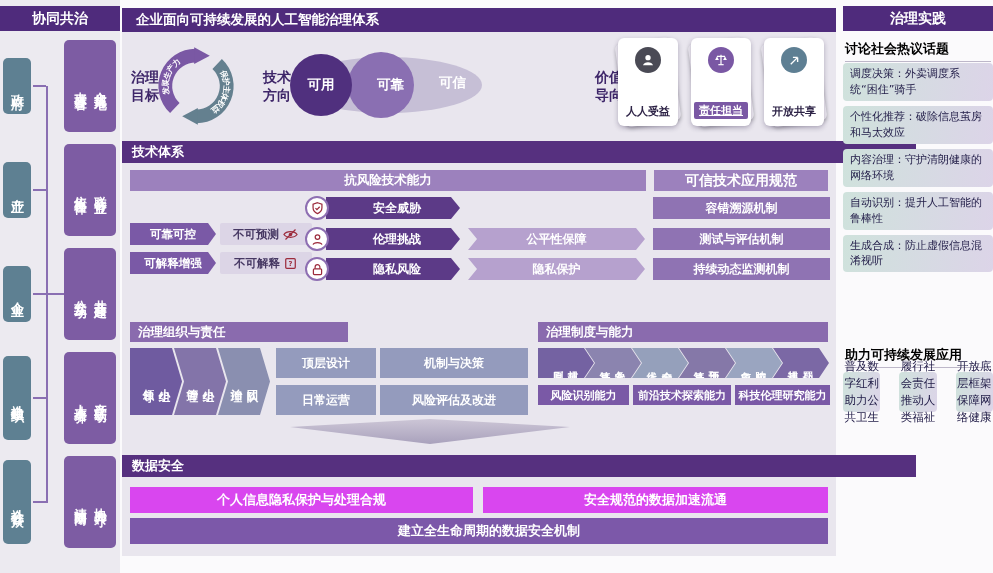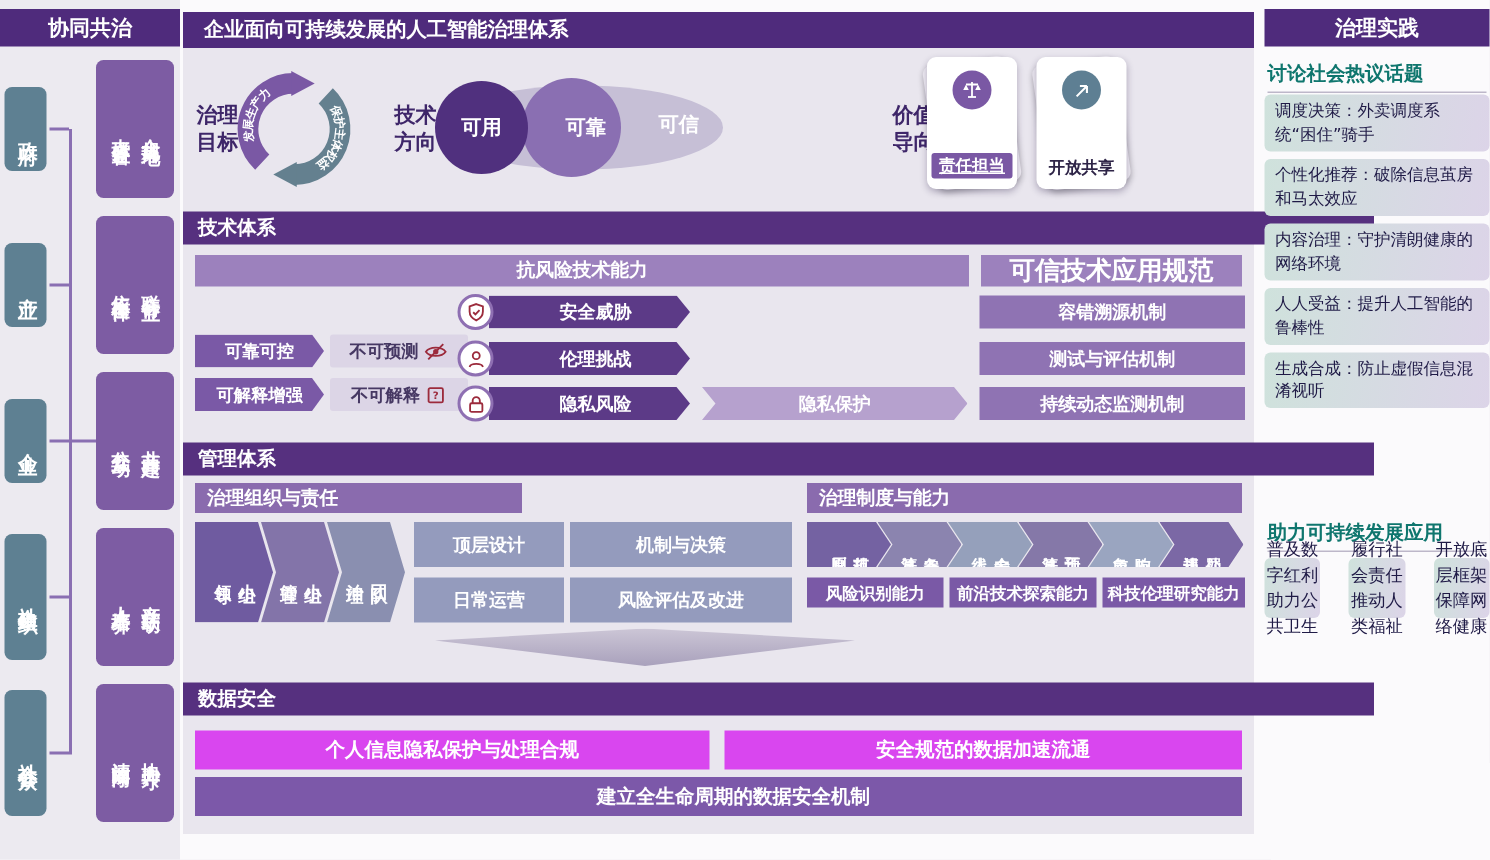--- a/index.html
+++ b/index.html
@@ -53,21 +53,21 @@
   .ci-1 { background:#4A4A55; } .ci-2 { background:#7A58A4; } .ci-3 { background:#5E7F93; }
   .clabel { font-size:11px; font-weight:bold; color:#2E2447; white-space:nowrap; }
   .clabel.hl { background:#7A58A4; color:#fff; padding:1px 5px; border-radius:2px;text-decoration:underline; }
 
   .sec-hdr { position:absolute; left:0; width:794px; height:22px; background:#56307F; color:#fff;
     font-weight:bold; font-size:13px; display:flex; align-items:center; padding-left:10px; }
   #tech-hdr { top:133px; } #mgmt-hdr { top:287px; } #data-hdr { top:447px; }
 
   .wbar { color:#fff; font-weight:bold; display:flex; align-items:center; justify-content:center; }
   #risk-cap  { position:absolute; left:8px;  top:162px; width:516px; height:21px; background:#9C81BD; font-size:12.5px; }
-  #trust-spec{ position:absolute; left:532px; top:162px; width:174px; height:21px; background:#9C81BD; font-size:17px; }
+  #trust-spec{ position:absolute; left:532px; top:162px; width:174px; height:21px; background:#9C81BD; font-size:14px; }
 
   .tech-body { position:absolute; left:8px; top:189px; width:698px; height:84px; }
   .ctrl-from { position:absolute; left:0; width:86px; height:22px; background:#7A59A6; color:#fff;
     font-weight:bold; font-size:11.5px; display:flex; align-items:center; justify-content:center;
     clip-path:polygon(0 0,calc(100% - 8px) 0,100% 50%,calc(100% - 8px) 100%,0 100%); }
   .ctrl-to { position:absolute; left:90px; width:92px; height:22px; background:#DCD5E6; color:#463863;
     font-weight:bold; font-size:11.5px; display:flex; align-items:center; justify-content:center; gap:3px; border-radius:2px; }
   .risk-icon { position:absolute; left:175px; width:24px; height:24px; background:#fff;
     border:2px solid #8E6FB2; border-radius:50%; display:flex; align-items:center; justify-content:center; z-index:2; }
   .risk-arrow { position:absolute; left:196px; width:134px; height:22px; background:#5C3A87; color:#fff;
@@ -113,21 +113,21 @@
 
   .data-item { position:absolute; top:479px; height:26px; background:#d946ef; color:#fff;
     font-weight:bold; font-size:13px; display:flex; align-items:center; justify-content:center; }
   .di1{left:8px; width:343px;} .di2{left:361px; width:345px;}
   .data-bottom { position:absolute; left:8px; top:510px; width:698px; height:26px; background:#7C58A9;
     color:#fff; font-weight:bold; font-size:13px; display:flex; align-items:center; justify-content:center;padding-left:20px; }
 
   
   .right-panel { position:absolute; left:843px; top:0; width:150px; height:573px; }
   .right-panel .panel-hdr { width:150px; }
-  .rsec { position:absolute; left:2px; width:146px; font-size:13px; font-weight:bold; color:#0f766e;
+  .rsec { position:absolute; left:2px; width:146px; font-size:13px; font-weight:bold; color:#000000;
     border-bottom:1px solid #BDB7C9; padding-bottom:3px; }
   #rsec-topics { top:40px; } #rsec-apps { top:346px; }
   .topics { position:absolute; left:0; top:63px; width:150px; display:flex; flex-direction:column; gap:5px; }
   .topic { min-height:34px; border-radius:4px; padding:3px 7px; color:#1F1A46; font-size:11px;
     line-height:1.45; display:flex; align-items:center;
     background:linear-gradient(100deg,#CFE2DC 0%,#DCD4E8 100%); }
   .apps { position:absolute; left:0; top:372px; width:150px; display:flex; flex-direction:row; gap:19px; }
   .app { height:40px; border-radius:4px; color:#1F1A46; font-size:11.5px; line-height:1.5;
     white-space:pre-line; display:flex; align-items:center; justify-content:center; text-align:center;
     background:linear-gradient(100deg,#CFE2DC 0%,#DCD4E8 100%); }
@@ -216,20 +216,32 @@
           <span>可用</span>
         </div>
     </div>
 
     <div class="dim-label" style="left:472px;top:60px;">价值导向</div>
 
     <div class="cards">
       <div class="vcard">
         <div class="back"></div>
         <div class="face">
+          <span class="cicon ci-1">
+            <svg viewBox="0 0 24 24" width="16" height="16">
+                <circle cx="12" cy="8.5" r="4" fill="#fff"></circle>
+                <path d="M4.5 20c1.5-6 13.5-6 15 0z" fill="#fff"></path>
+              </svg>
+          </span>
+          <span class="clabel">人人受益</span>
+        </div>
+      </div>
+      <div class="vcard">
+        <div class="back"></div>
+        <div class="face">
           <span class="cicon ci-2">
             <svg viewBox="0 0 24 24" width="16" height="16">
                 <path d="M12 4v15M6 6.5h12" stroke="#fff" stroke-width="1.8" fill="none"></path>
                 <path d="M6 6.5l-2.8 5.5h5.6zM18 6.5l-2.8 5.5h5.6z" fill="#fff"></path>
                 <path d="M8 19h8" stroke="#fff" stroke-width="1.8"></path>
               </svg>
           </span>
           <span class="clabel hl">责任担当</span>
         </div>
       </div>
@@ -279,34 +291,34 @@
       <div class="risk-arrow r1">安全威胁</div>
       <div class="spec-bar r1">容错溯源机制</div>
 
       <span class="risk-icon ri2">
         <svg viewBox="0 0 22 22" width="15" height="15">
             <circle cx="11" cy="7.5" r="3.4" fill="none" stroke="#9C2B3C" stroke-width="1.8"></circle>
             <path d="M4.5 18.5c1-4 12-4 13 0" fill="none" stroke="#9C2B3C" stroke-width="1.8"></path>
           </svg>
       </span>
       <div class="risk-arrow r2">伦理挑战</div>
+      <div class="counter r2">公平性保障</div>
       <div class="spec-bar r2">测试与评估机制</div>
 
       <span class="risk-icon ri3">
         <svg viewBox="0 0 22 22" width="15" height="15">
             <rect x="5" y="10" width="12" height="8.5" rx="1.5" fill="none" stroke="#9C2B3C" stroke-width="1.8"></rect>
             <path d="M7.5 10V7.5a3.5 3.5 0 0 1 7 0V10" fill="none" stroke="#9C2B3C" stroke-width="1.8"></path>
           </svg>
       </span>
       <div class="risk-arrow r3">隐私风险</div>
       <div class="counter r3">隐私保护</div>
       <div class="spec-bar r3">持续动态监测机制</div>
     </div>
 
-    <div class="sec-hdr" id="mgmt-hdr">管理体系</div>
     <div id="org-bar">治理组织与责任</div>
     <div id="policy-bar">治理制度与能力</div>
 
     <div class="mgmt-body">
       <div class="org-chevrons">
         <div class="chev first oc1">
             <span class="vt">领导</span>
             <span class="vt">小组</span>
           </div>
         <div class="chev oc2">
@@ -363,21 +375,21 @@
   </main>
 
   <aside class="right-panel">
     <div class="panel-hdr">治理实践</div>
 
     <div class="rsec" id="rsec-topics">讨论社会热议话题</div>
     <div class="topics">
       <div class="topic">调度决策：外卖调度系统“困住”骑手</div>
       <div class="topic">个性化推荐：破除信息茧房和马太效应</div>
       <div class="topic">内容治理：守护清朗健康的网络环境</div>
-      <div class="topic">人人受益：提升人工智能的鲁棒性</div>
+      <div class="topic">自动识别：提升人工智能的鲁棒性</div>
       <div class="topic">生成合成：防止虚假信息混淆视听</div>
     </div>
 
     <div class="rsec" id="rsec-apps">助力可持续发展应用</div>
     <div class="apps">
       <div class="app">普及数字红利
 助力公共卫生</div>
       <div class="app">履行社会责任
 推动人类福祉</div>
       <div class="app">开放底层框架

